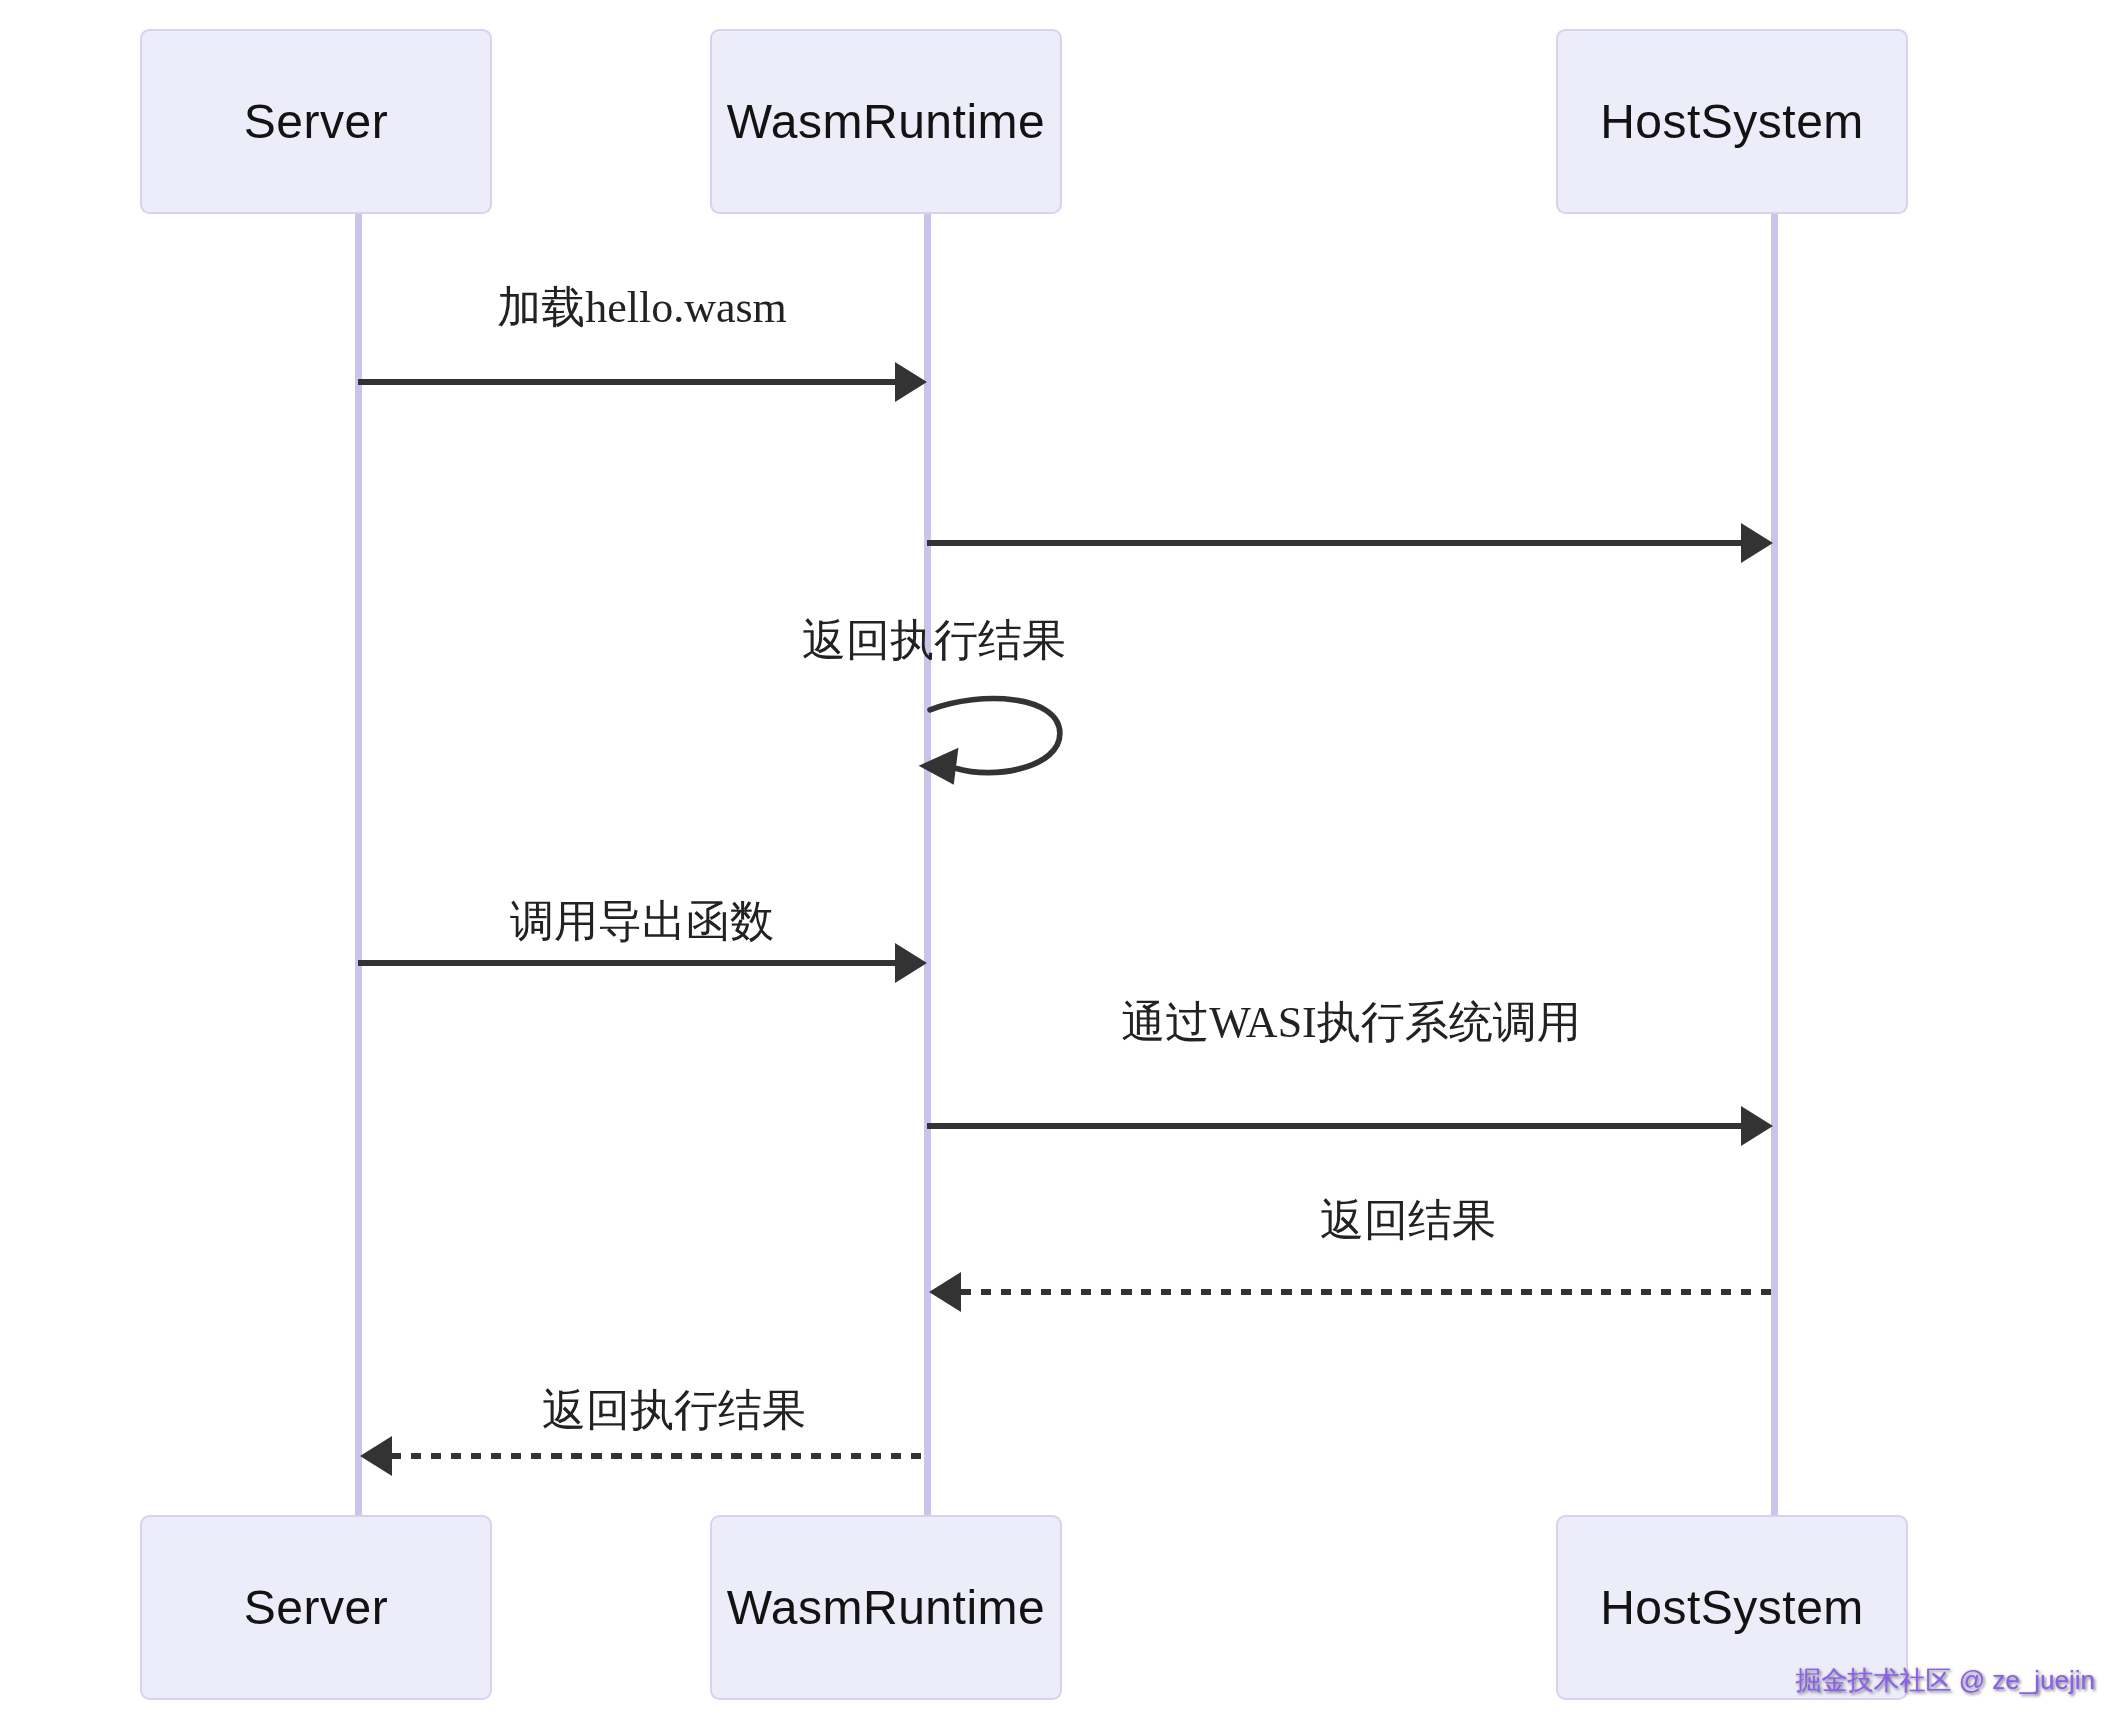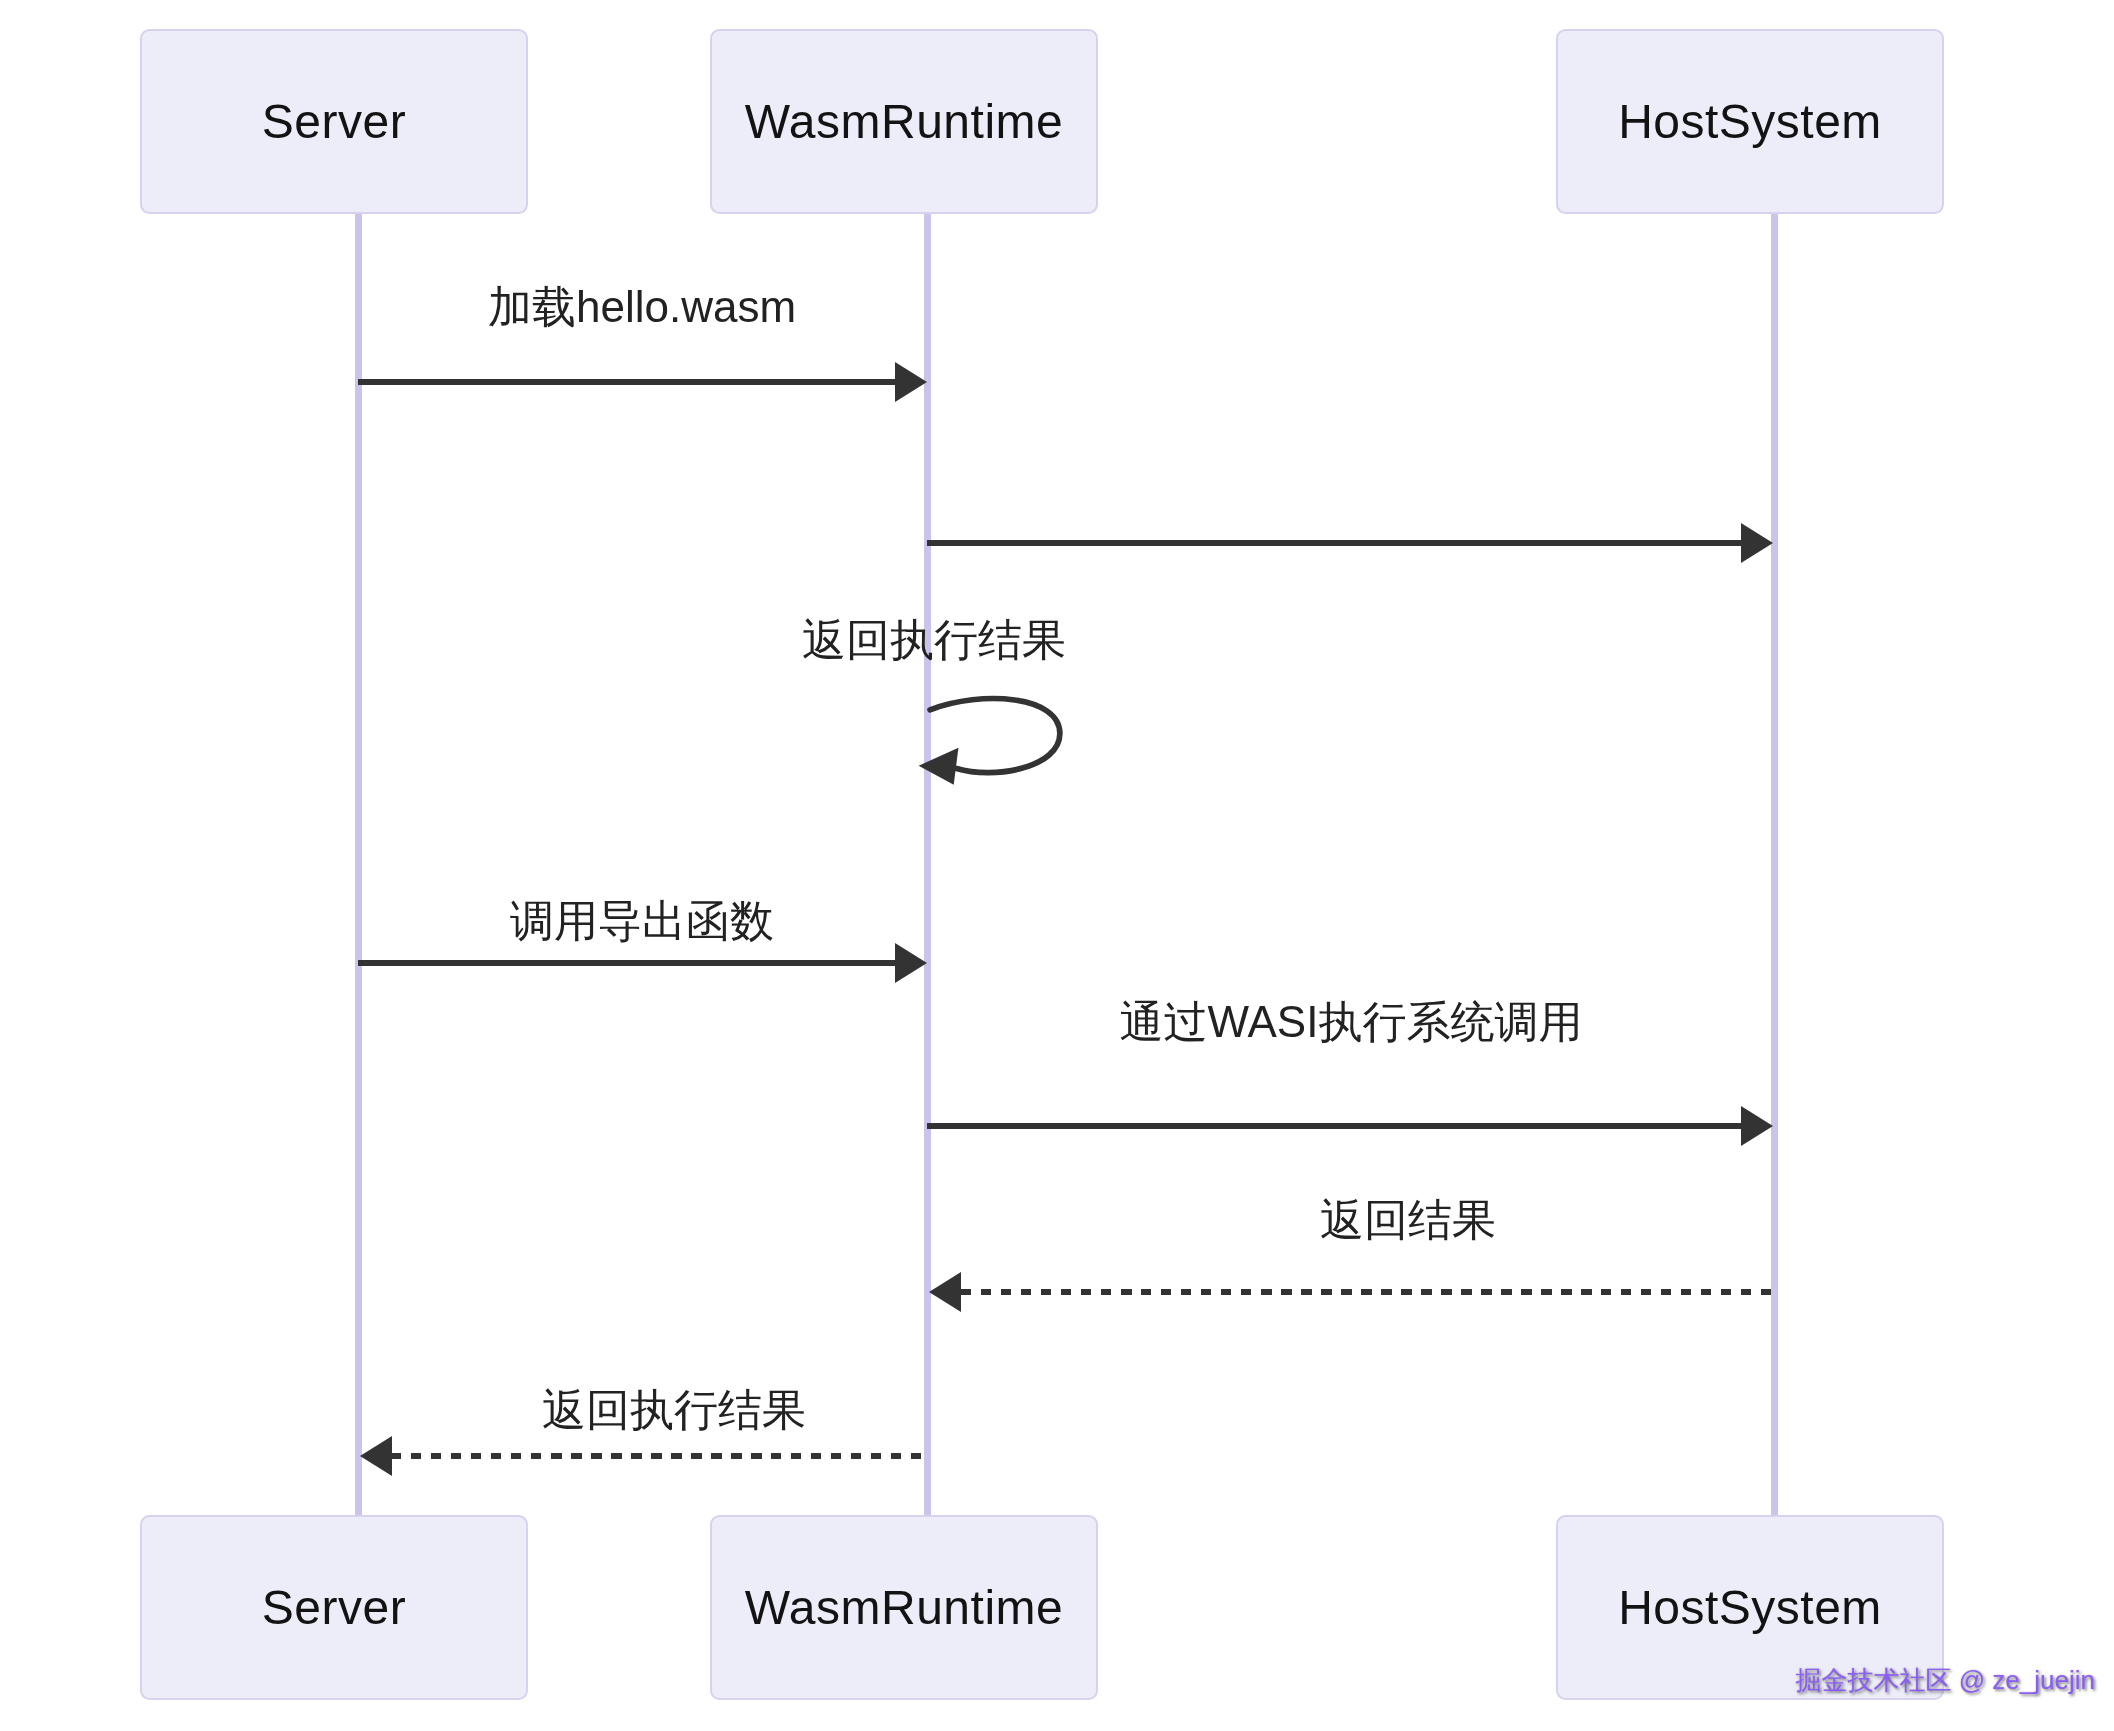--- a/index.html
+++ b/index.html
@@ -19,21 +19,21 @@
   .lifeline {
     position: absolute;
     width: 6.7px;
     top: 213px;
     height: 1302px;
     background: #cbc3ea;
   }
   
   .actor {
     position: absolute;
-    width: 388px;
+    width: 352px;
     height: 185px;
     background: #ededf9;
     border: 2.9px solid #d7d3ef;
     border-radius: 9.5px;
     box-sizing: border-box;
     display: flex;
     align-items: center;
     justify-content: center;
   }
   .actor .label {
@@ -41,20 +41,21 @@
     color: #131313;
     letter-spacing: 0.5px;
   }
   
   .msg-label {
     position: absolute;
     transform: translateX(-50%);
     font-size: 44px;
     color: #222222;
     white-space: nowrap;
+    font-family: Liberation Serif, serif;
   }
   
   .line {
     position: absolute;
     height: 5.7px;
   }
   .line.solid { background: #333333; }
   .line.dashed {
     background: repeating-linear-gradient(90deg, #333333 0 10.5px, transparent 10.5px 20px);
   }

